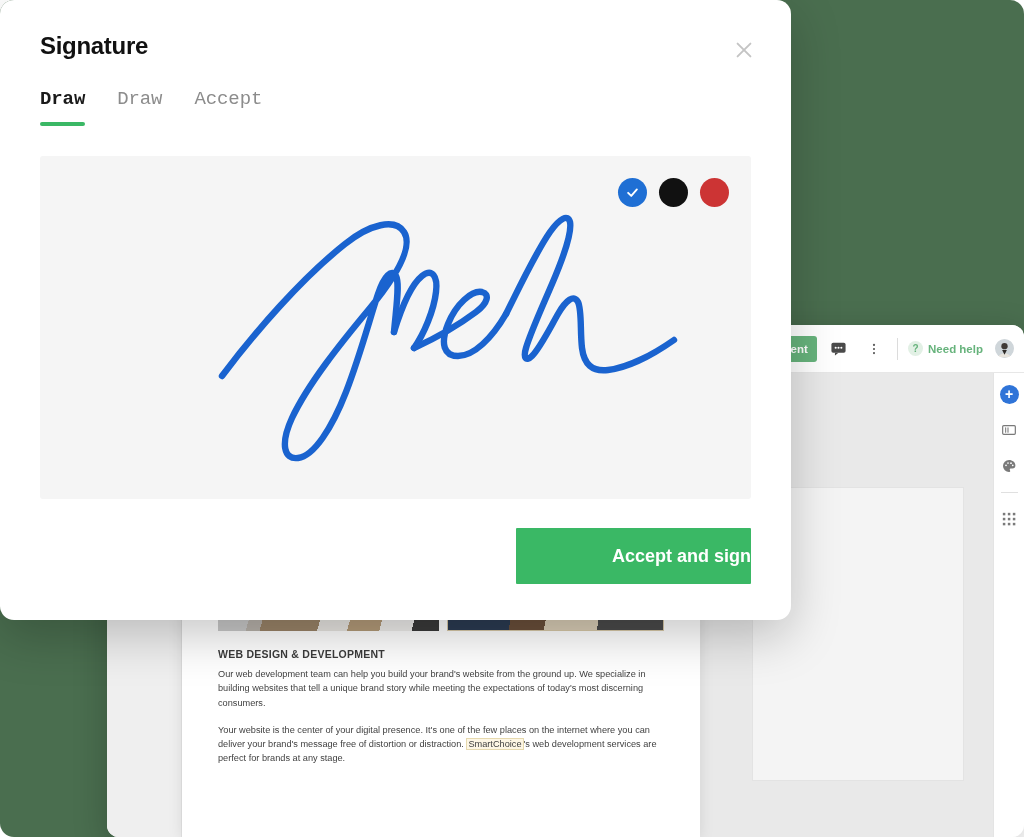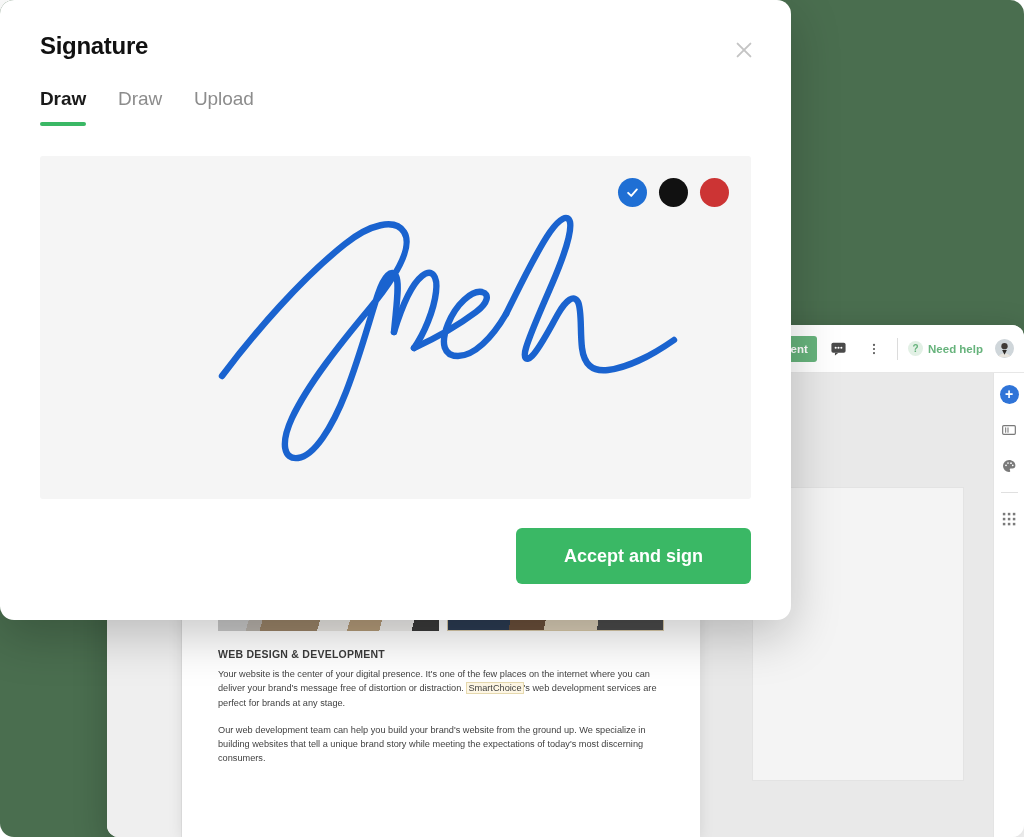--- a/index.html
+++ b/index.html
@@ -257,20 +257,21 @@
     display: flex;
     gap: 32px;
   }
   .tab {
     position: relative;
     font-size: 19px;
     color: #8c8c8c;
     padding-bottom: 16px;
     cursor: pointer;
     letter-spacing: -.1px;
+    font-family: Liberation Mono, monospace;
   }
   .tab.active { color: #1a1a1a; font-weight: bold; }
   .tab.active::after {
     content: "";
     position: absolute;
     left: 0; bottom: 0;
     width: 100%; height: 4px;
     background: #3ab865;
     border-radius: 2px;
   }
@@ -317,26 +318,27 @@
     font-size: 18px;
     color: #1a1a1a;
     cursor: pointer;
   }
   .btn-accept {
     position: absolute;
     left: 516px; top: 528px;
     width: 235px; height: 56px;
     background: #3ab865;
     border: none;
-    border-radius: 6px;
+    border-radius: 1px;
     font-family: "Liberation Sans", sans-serif;
     font-size: 18px;
     font-weight: bold;
     color: #ffffff;
     cursor: pointer;
+    text-align: right;
   }
 </style>
 </head>
 <body>
 
 <div id="stage">
 
   <div class="backdrop"></div>
 
   <div class="app-window">
@@ -427,43 +429,43 @@
   <div class="doc-page">
     <div class="doc-inner">
 
       <div class="doc-photos">
         <div class="photo-a"></div>
         <div class="photo-b"></div>
       </div>
 
       <div class="doc-h">WEB DESIGN &amp; DEVELOPMENT</div>
 
+      <div class="doc-p">Our web development team can help you build your brand's website from the ground up. We specialize in building websites that tell a unique brand story while meeting the expectations of today's most discerning consumers.</div>
+
       <div class="doc-p">
         <span>Your website is the center of your digital presence. It's one of the few places on the internet where you can deliver your brand's message free of distortion or distraction. </span><span class="hl">SmartChoice</span><span>'s web development services are perfect for brands at any stage.</span>
       </div>
-
-      <div class="doc-p">Our web development team can help you build your brand's website from the ground up. We specialize in building websites that tell a unique brand story while meeting the expectations of today's most discerning consumers.</div>
 
     </div>
   </div>
 
   <div class="modal">
 
     <div class="modal-title">Signature</div>
 
     <div class="close-btn">
       <svg width="22" height="22" viewBox="0 0 24 24" aria-hidden="true">
         <path d="M5 5 L19 19 M19 5 L5 19" stroke="#c4c4c4" stroke-width="2.1" stroke-linecap="round"></path>
       </svg>
     </div>
 
     <div class="tabs">
       <div class="tab active">Draw</div>
       <div class="tab">Draw</div>
-      <div class="tab">Upload</div>
+      <div class="tab">Accept</div>
     </div>
 
     <div class="sig-canvas">
 
       <svg class="sig-svg" viewBox="0 0 711 343">
         <g fill="none" stroke="#1a63cf" stroke-width="6.4" stroke-linecap="round" stroke-linejoin="round">
           <path d="M182 220
                    C 215 176, 262 122, 305 88
                    C 330 68, 355 62, 364 76
                    C 373 90, 358 118, 330 152

